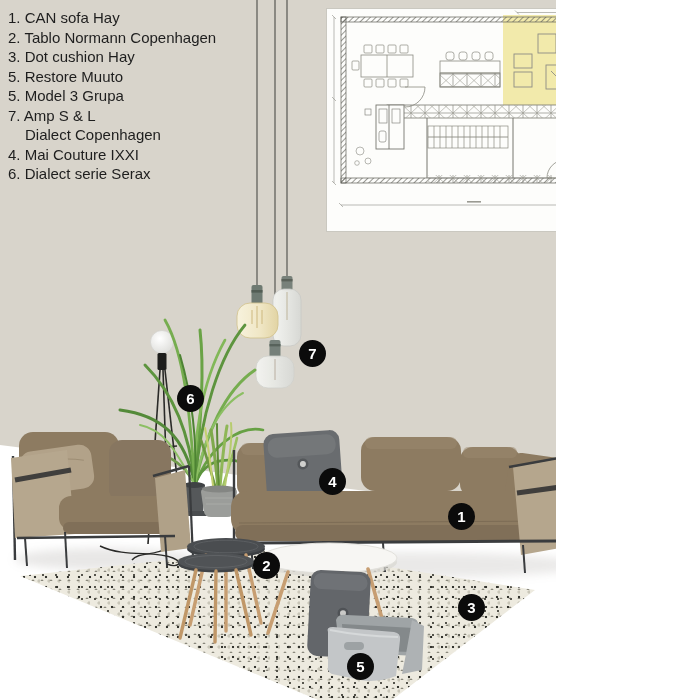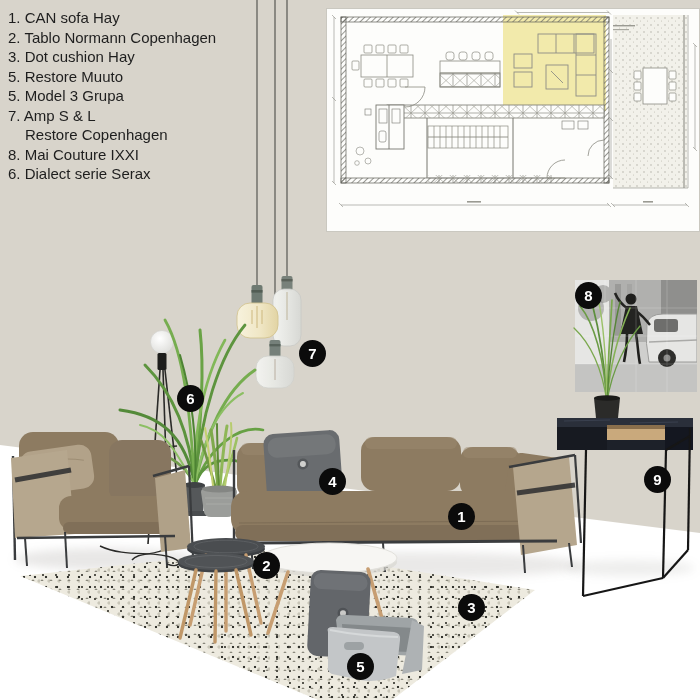--- a/index.html
+++ b/index.html
@@ -1,16 +1,16 @@
 <!DOCTYPE html>
 <html><head>
 <meta charset="utf-8">
 <style>
   html,body{margin:0;padding:0;}
-  #board{position:relative;width:700px;height:700px;background:#d8d4cb;overflow:hidden;
+  #board{position:relative;width:556px;height:700px;background:#d8d4cb;overflow:hidden;
          font-family:"Liberation Sans",sans-serif;}
   .abs{position:absolute;}
   
   #floor{left:0;top:0;width:700px;height:700px;
          clip-path:polygon(0 445px,700px 533px,700px 700px,0 700px);
          background:linear-gradient(180deg,#f4f3ef 0%,#fbfaf7 18%,#ffffff 60%);}
   .shadow{border-radius:50%;filter:blur(5px);}
   
   #legend{left:8px;top:8px;width:300px;color:#1e1e1e;font-size:15px;line-height:19.5px;}
   #legend .line{white-space:nowrap;}
@@ -47,22 +47,22 @@
 
   <div id="rug" class="abs"></div>
 
   <div id="legend" class="abs">
     <div class="line">1. CAN sofa Hay</div>
     <div class="line">2. Tablo Normann Copenhagen</div>
     <div class="line">3. Dot cushion Hay</div>
     <div class="line">5. Restore Muuto</div>
     <div class="line">5. Model 3 Grupa</div>
     <div class="line">7. Amp S &amp; L</div>
-    <div class="line indent">Restore Copenhagen</div>
-    <div class="line">8. Mai Couture IXXI</div>
+    <div class="line indent">Dialect Copenhagen</div>
+    <div class="line">4. Mai Couture IXXI</div>
     <div class="line">6. Dialect serie Serax</div>
   </div>
 
   <div id="plan" class="abs">
     <svg width="372" height="222" viewBox="0 0 372 222">
       <defs>
         <pattern id="hatch" width="4" height="4" patternUnits="userSpaceOnUse" patternTransform="rotate(45)">
           <line x1="0" y1="0" x2="0" y2="4" stroke="#6d6d66" stroke-width="1.4"></line>
         </pattern>
         <pattern id="dots" width="7" height="7" patternUnits="userSpaceOnUse">

